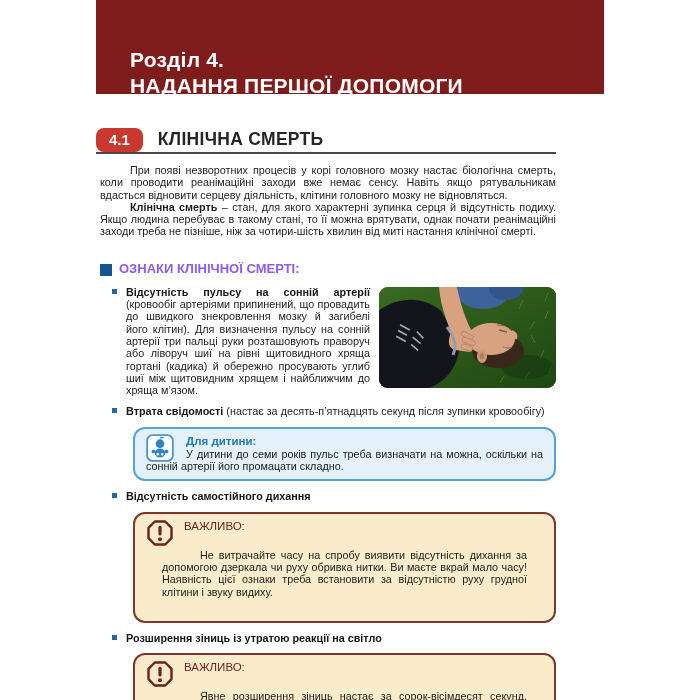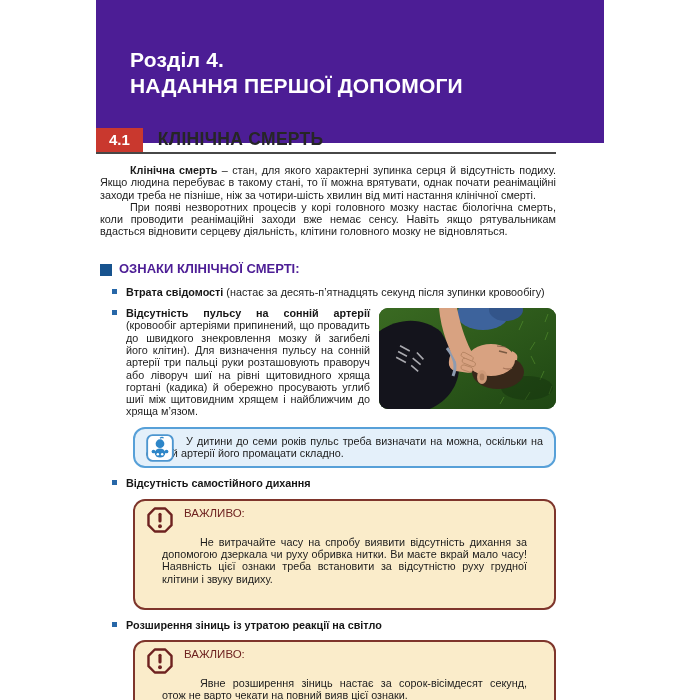--- a/index.html
+++ b/index.html
@@ -1,36 +1,36 @@
 <!DOCTYPE html>
 <html><head>
 <meta charset="utf-8">
 <style>
   html,body{margin:0;padding:0;}
   body{
     width:700px;height:700px;background:#ffffff;position:relative;
     font-family:"Liberation Sans", sans-serif;color:#1c1c1c;overflow:hidden;
   }
   
-  .banner{position:absolute;left:96px;top:0;width:508px;height:143px;background:#4c1d95;}
+  .banner{position:absolute;left:96px;top:0;width:508px;height:94px;background:#7f1d1d;}
   .banner-text{position:absolute;left:34px;top:47px;color:#ffffff;font-weight:bold;
     font-size:21px;line-height:26px;letter-spacing:.2px;}
   
   .section-head{position:absolute;left:96px;top:128px;width:460px;
     border-bottom:2px solid #474747;display:flex;align-items:flex-end;gap:15px;}
   .badge{background:#c9382e;color:#ffffff;font-weight:bold;font-size:15px;
-    padding:4px 13px 5px;border-radius:0;line-height:1;}
+    padding:4px 13px 5px;border-radius:8px;line-height:1;}
   .section-title{font-size:17.5px;font-weight:bold;color:#262626;
     padding-bottom:2px;letter-spacing:.3px;}
   
   .content{position:absolute;left:100px;top:164px;width:456px;
     font-size:10.8px;line-height:12.3px;text-align:justify;}
   p.intro{margin:0;text-indent:30px;}
   
-  .signs-heading{display:flex;align-items:flex-end;gap:7px;color:#4c1d95;
+  .signs-heading{display:flex;align-items:flex-end;gap:7px;color:#8b5cf6;
     font-weight:bold;font-size:13px;line-height:14px;margin:24px 0 10px;text-align:left;}
   .sq{width:12px;height:12px;background:#17538e;flex:0 0 auto;}
   
   ul.signs{list-style:none;margin:0;padding:0 0 0 12px;}
   li.sign{position:relative;padding-left:14px;margin:0 0 9px 0;}
   .bullet-sq{position:absolute;left:0;top:3px;width:5px;height:5px;background:#2767a8;}
   li.sign b{color:#161616;}
   
   .photo{float:right;width:177px;height:101px;margin:1px 0 3px 9px;
     border-radius:9px;overflow:hidden;background:#2a5518;}
@@ -58,34 +58,29 @@
   </div>
 </div>
 
 <div class="section-head">
   <span class="badge">4.1</span>
   <span class="section-title">КЛІНІЧНА СМЕРТЬ</span>
 </div>
 
 <div class="content">
 
+  <p class="intro">При появі незворотних процесів у корі головного мозку настає біологічна смерть, коли проводити реанімаційні заходи вже немає сенсу. Навіть якщо рятувальникам вдасться відновити серцеву діяльність, клітини головного мозку не відновляться.</p>
   <p class="intro"><b>Клінічна смерть</b><span> – стан, для якого характерні зупинка серця й відсутність подиху. Якщо людина перебуває в такому стані, то її можна врятувати, однак почати реанімаційні заходи треба не пізніше, ніж за чотири-шість хвилин від миті настання клінічної смерті.</span></p>
-  <p class="intro">При появі незворотних процесів у корі головного мозку настає біологічна смерть, коли проводити реанімаційні заходи вже немає сенсу. Навіть якщо рятувальникам вдасться відновити серцеву діяльність, клітини головного мозку не відновляться.</p>
 
   <div class="signs-heading">
     <span class="sq"></span>
     <span>ОЗНАКИ КЛІНІЧНОЇ СМЕРТІ:</span>
   </div>
 
   <ul class="signs">
-    <li class="sign">
-      <span class="bullet-sq"></span>
-      <b>Втрата свідомості</b><span> (настає за десять-п’ятнадцять секунд після зупинки кровообігу)</span>
-    </li>
-
     <li class="sign">
       <span class="bullet-sq"></span>
       <span class="photo">
         <svg viewBox="0 0 177 101" xmlns="http://www.w3.org/2000/svg">
           <defs>
             <linearGradient id="grass" x1="0" y1="0" x2="1" y2="1">
               <stop offset="0" stop-color="#3a6a22"></stop>
               <stop offset="1" stop-color="#1f4713"></stop>
             </linearGradient>
           </defs>
@@ -125,33 +120,39 @@
           <path d="M60,0 L78,0 C82,20 88,36 94,46 L80,58 C70,44 62,22 60,0 Z" fill="#d8a281"></path>
           <g fill="#d8a281" stroke="#b3815f" stroke-width="0.8">
             <rect x="82" y="46" width="13" height="5" rx="2.5" transform="rotate(28 88 48)"></rect>
             <rect x="83" y="52" width="14" height="5" rx="2.5" transform="rotate(22 90 54)"></rect>
             <rect x="82" y="58" width="12" height="5" rx="2.5" transform="rotate(18 88 60)"></rect>
           </g>
         </svg>
       </span>
       <b>Відсутність пульсу на сонній артерії</b><span> (кровообіг артеріями припинений, що провадить до швидкого знекровлення мозку й загибелі його клітин). Для визначення пульсу на сонній артерії три пальці руки розташовують праворуч або ліворуч шиї на рівні щитовидного хряща гортані (кадика) й обережно просувають углиб шиї між щитовидним хрящем і найближчим до хряща м’язом.</span>
     </li>
+
+    <li class="sign">
+      <span class="bullet-sq"></span>
+      <b>Втрата свідомості</b><span> (настає за десять-п’ятнадцять секунд після зупинки кровообігу)</span>
+    </li>
   </ul>
 
   <div class="box notebox">
     <svg class="box-icon note-icon" viewBox="0 0 36 36" xmlns="http://www.w3.org/2000/svg">
       <rect x="1.5" y="1.5" width="33" height="33" rx="7" fill="#ffffff" stroke="#4d96d0" stroke-width="2.4"></rect>
       <circle cx="18" cy="12.5" r="5.6" fill="#2e86c8"></circle>
       <path d="M18,5.5 q3,-2.5 4.5,0" stroke="#2e86c8" stroke-width="1.6" fill="none"></path>
       <ellipse cx="18" cy="24.5" rx="6.8" ry="5.8" fill="#2e86c8"></ellipse>
       <circle cx="9.6" cy="22.5" r="2.4" fill="#2e86c8"></circle>
       <circle cx="26.4" cy="22.5" r="2.4" fill="#2e86c8"></circle>
       <circle cx="15.2" cy="26" r="1.6" fill="#ffffff"></circle>
       <circle cx="20.8" cy="26" r="1.6" fill="#ffffff"></circle>
     </svg>
+    <p class="note-label">Для дитини:</p>
     <p class="note-text">У дитини до семи років пульс треба визначати на можна, оскільки на сонній артерії його промацати складно.</p>
   </div>
 
   <ul class="signs">
     <li class="sign">
       <span class="bullet-sq"></span>
       <b>Відсутність самостійного дихання</b><span></span>
     </li>
   </ul>
 

